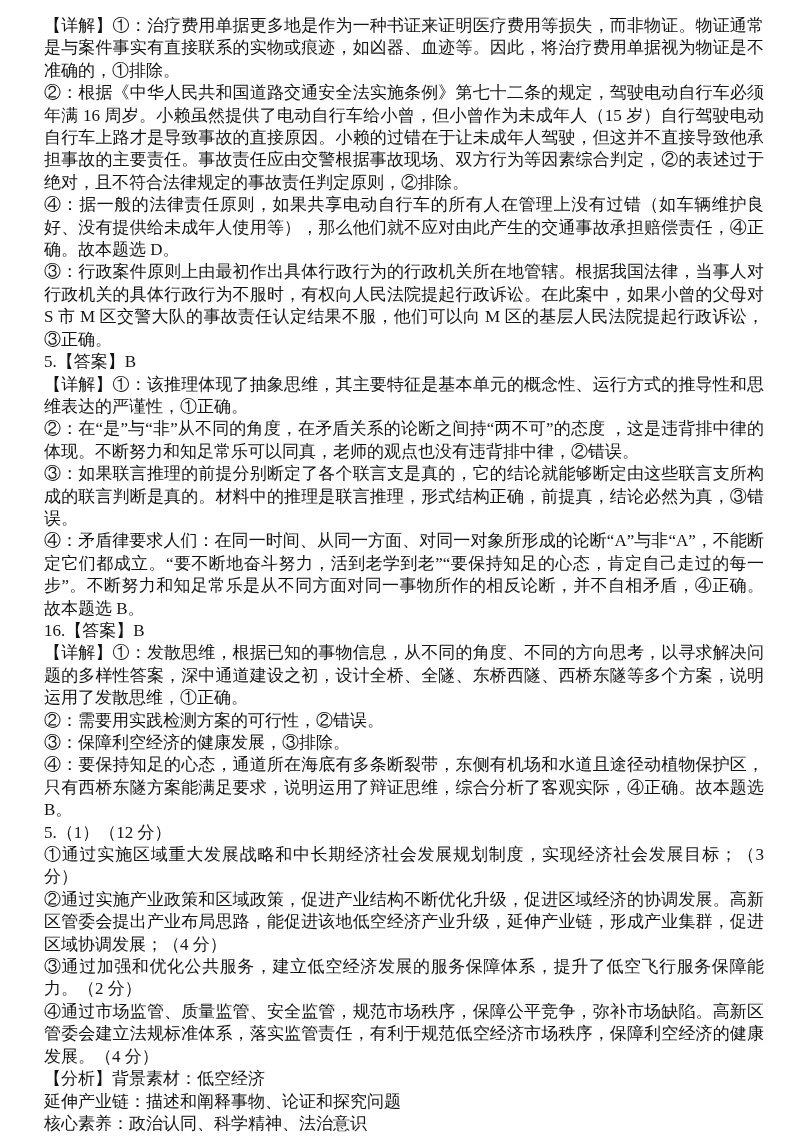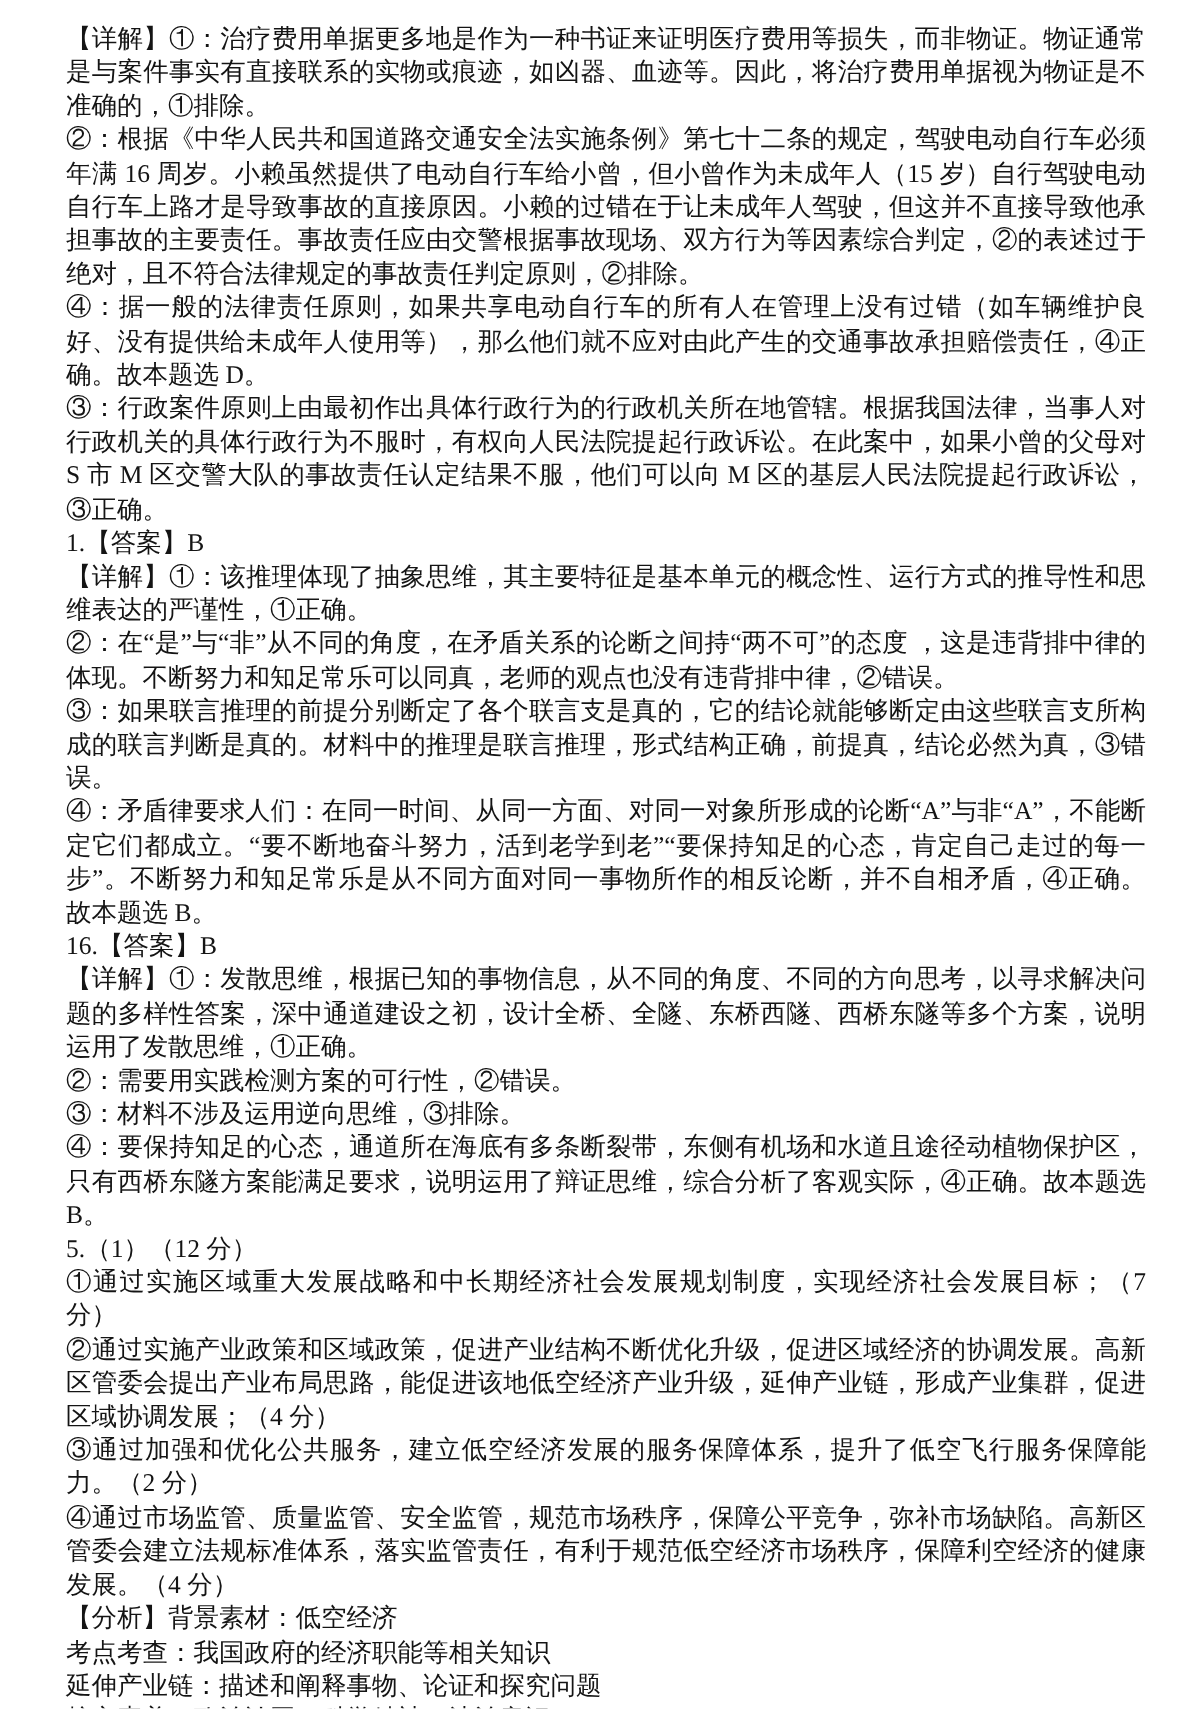--- a/index.html
+++ b/index.html
@@ -31,34 +31,33 @@
 </style>
 </head>
 <body>
 
 <div class="page">
   <div class="doc-text">
     <p>【详解】①：治疗费用单据更多地是作为一种书证来证明医疗费用等损失，而非物证。物证通常是与案件事实有直接联系的实物或痕迹，如凶器、血迹等。因此，将治疗费用单据视为物证是不准确的，①排除。</p>
     <p>②：根据《中华人民共和国道路交通安全法实施条例》第七十二条的规定，驾驶电动自行车必须年满 16 周岁。小赖虽然提供了电动自行车给小曾，但小曾作为未成年人（15 岁）自行驾驶电动自行车上路才是导致事故的直接原因。小赖的过错在于让未成年人驾驶，但这并不直接导致他承担事故的主要责任。事故责任应由交警根据事故现场、双方行为等因素综合判定，②的表述过于绝对，且不符合法律规定的事故责任判定原则，②排除。</p>
     <p>④：据一般的法律责任原则，如果共享电动自行车的所有人在管理上没有过错（如车辆维护良好、没有提供给未成年人使用等），那么他们就不应对由此产生的交通事故承担赔偿责任，④正确。故本题选 D。</p>
     <p>③：行政案件原则上由最初作出具体行政行为的行政机关所在地管辖。根据我国法律，当事人对行政机关的具体行政行为不服时，有权向人民法院提起行政诉讼。在此案中，如果小曾的父母对 S 市 M 区交警大队的事故责任认定结果不服，他们可以向 M 区的基层人民法院提起行政诉讼，③正确。</p>
-    <p>1.【答案】B</p>
+    <p>5.【答案】B</p>
     <p>【详解】①：该推理体现了抽象思维，其主要特征是基本单元的概念性、运行方式的推导性和思维表达的严谨性，①正确。</p>
     <p>②：在“是”与“非”从不同的角度，在矛盾关系的论断之间持“两不可”的态度 ，这是违背排中律的体现。不断努力和知足常乐可以同真，老师的观点也没有违背排中律，②错误。</p>
     <p>③：如果联言推理的前提分别断定了各个联言支是真的，它的结论就能够断定由这些联言支所构成的联言判断是真的。材料中的推理是联言推理，形式结构正确，前提真，结论必然为真，③错误。</p>
     <p>④：矛盾律要求人们：在同一时间、从同一方面、对同一对象所形成的论断“A”与非“A”，不能断定它们都成立。“要不断地奋斗努力，活到老学到老”“要保持知足的心态，肯定自己走过的每一步”。不断努力和知足常乐是从不同方面对同一事物所作的相反论断，并不自相矛盾，④正确。故本题选 B。</p>
     <p>16.【答案】B</p>
     <p>【详解】①：发散思维，根据已知的事物信息，从不同的角度、不同的方向思考，以寻求解决问题的多样性答案，深中通道建设之初，设计全桥、全隧、东桥西隧、西桥东隧等多个方案，说明运用了发散思维，①正确。</p>
     <p>②：需要用实践检测方案的可行性，②错误。</p>
-    <p>③：材料不涉及运用逆向思维，③排除。</p>
+    <p>③：保障利空经济的健康发展，③排除。</p>
     <p>④：要保持知足的心态，通道所在海底有多条断裂带，东侧有机场和水道且途径动植物保护区，只有西桥东隧方案能满足要求，说明运用了辩证思维，综合分析了客观实际，④正确。故本题选 B。</p>
     <p>5.（1）（12 分）</p>
-    <p>①通过实施区域重大发展战略和中长期经济社会发展规划制度，实现经济社会发展目标；（7 分）</p>
+    <p>①通过实施区域重大发展战略和中长期经济社会发展规划制度，实现经济社会发展目标；（3 分）</p>
     <p>②通过实施产业政策和区域政策，促进产业结构不断优化升级，促进区域经济的协调发展。高新区管委会提出产业布局思路，能促进该地低空经济产业升级，延伸产业链，形成产业集群，促进区域协调发展；（4 分）</p>
     <p>③通过加强和优化公共服务，建立低空经济发展的服务保障体系，提升了低空飞行服务保障能力。（2 分）</p>
     <p>④通过市场监管、质量监管、安全监管，规范市场秩序，保障公平竞争，弥补市场缺陷。高新区管委会建立法规标准体系，落实监管责任，有利于规范低空经济市场秩序，保障利空经济的健康发展。（4 分）</p>
     <p>【分析】背景素材：低空经济</p>
-    <p>考点考查：我国政府的经济职能等相关知识</p>
     <p>延伸产业链：描述和阐释事物、论证和探究问题</p>
     <p>核心素养：政治认同、科学精神、法治意识</p>
 
   </div>
 </div>
 
 </body></html>

